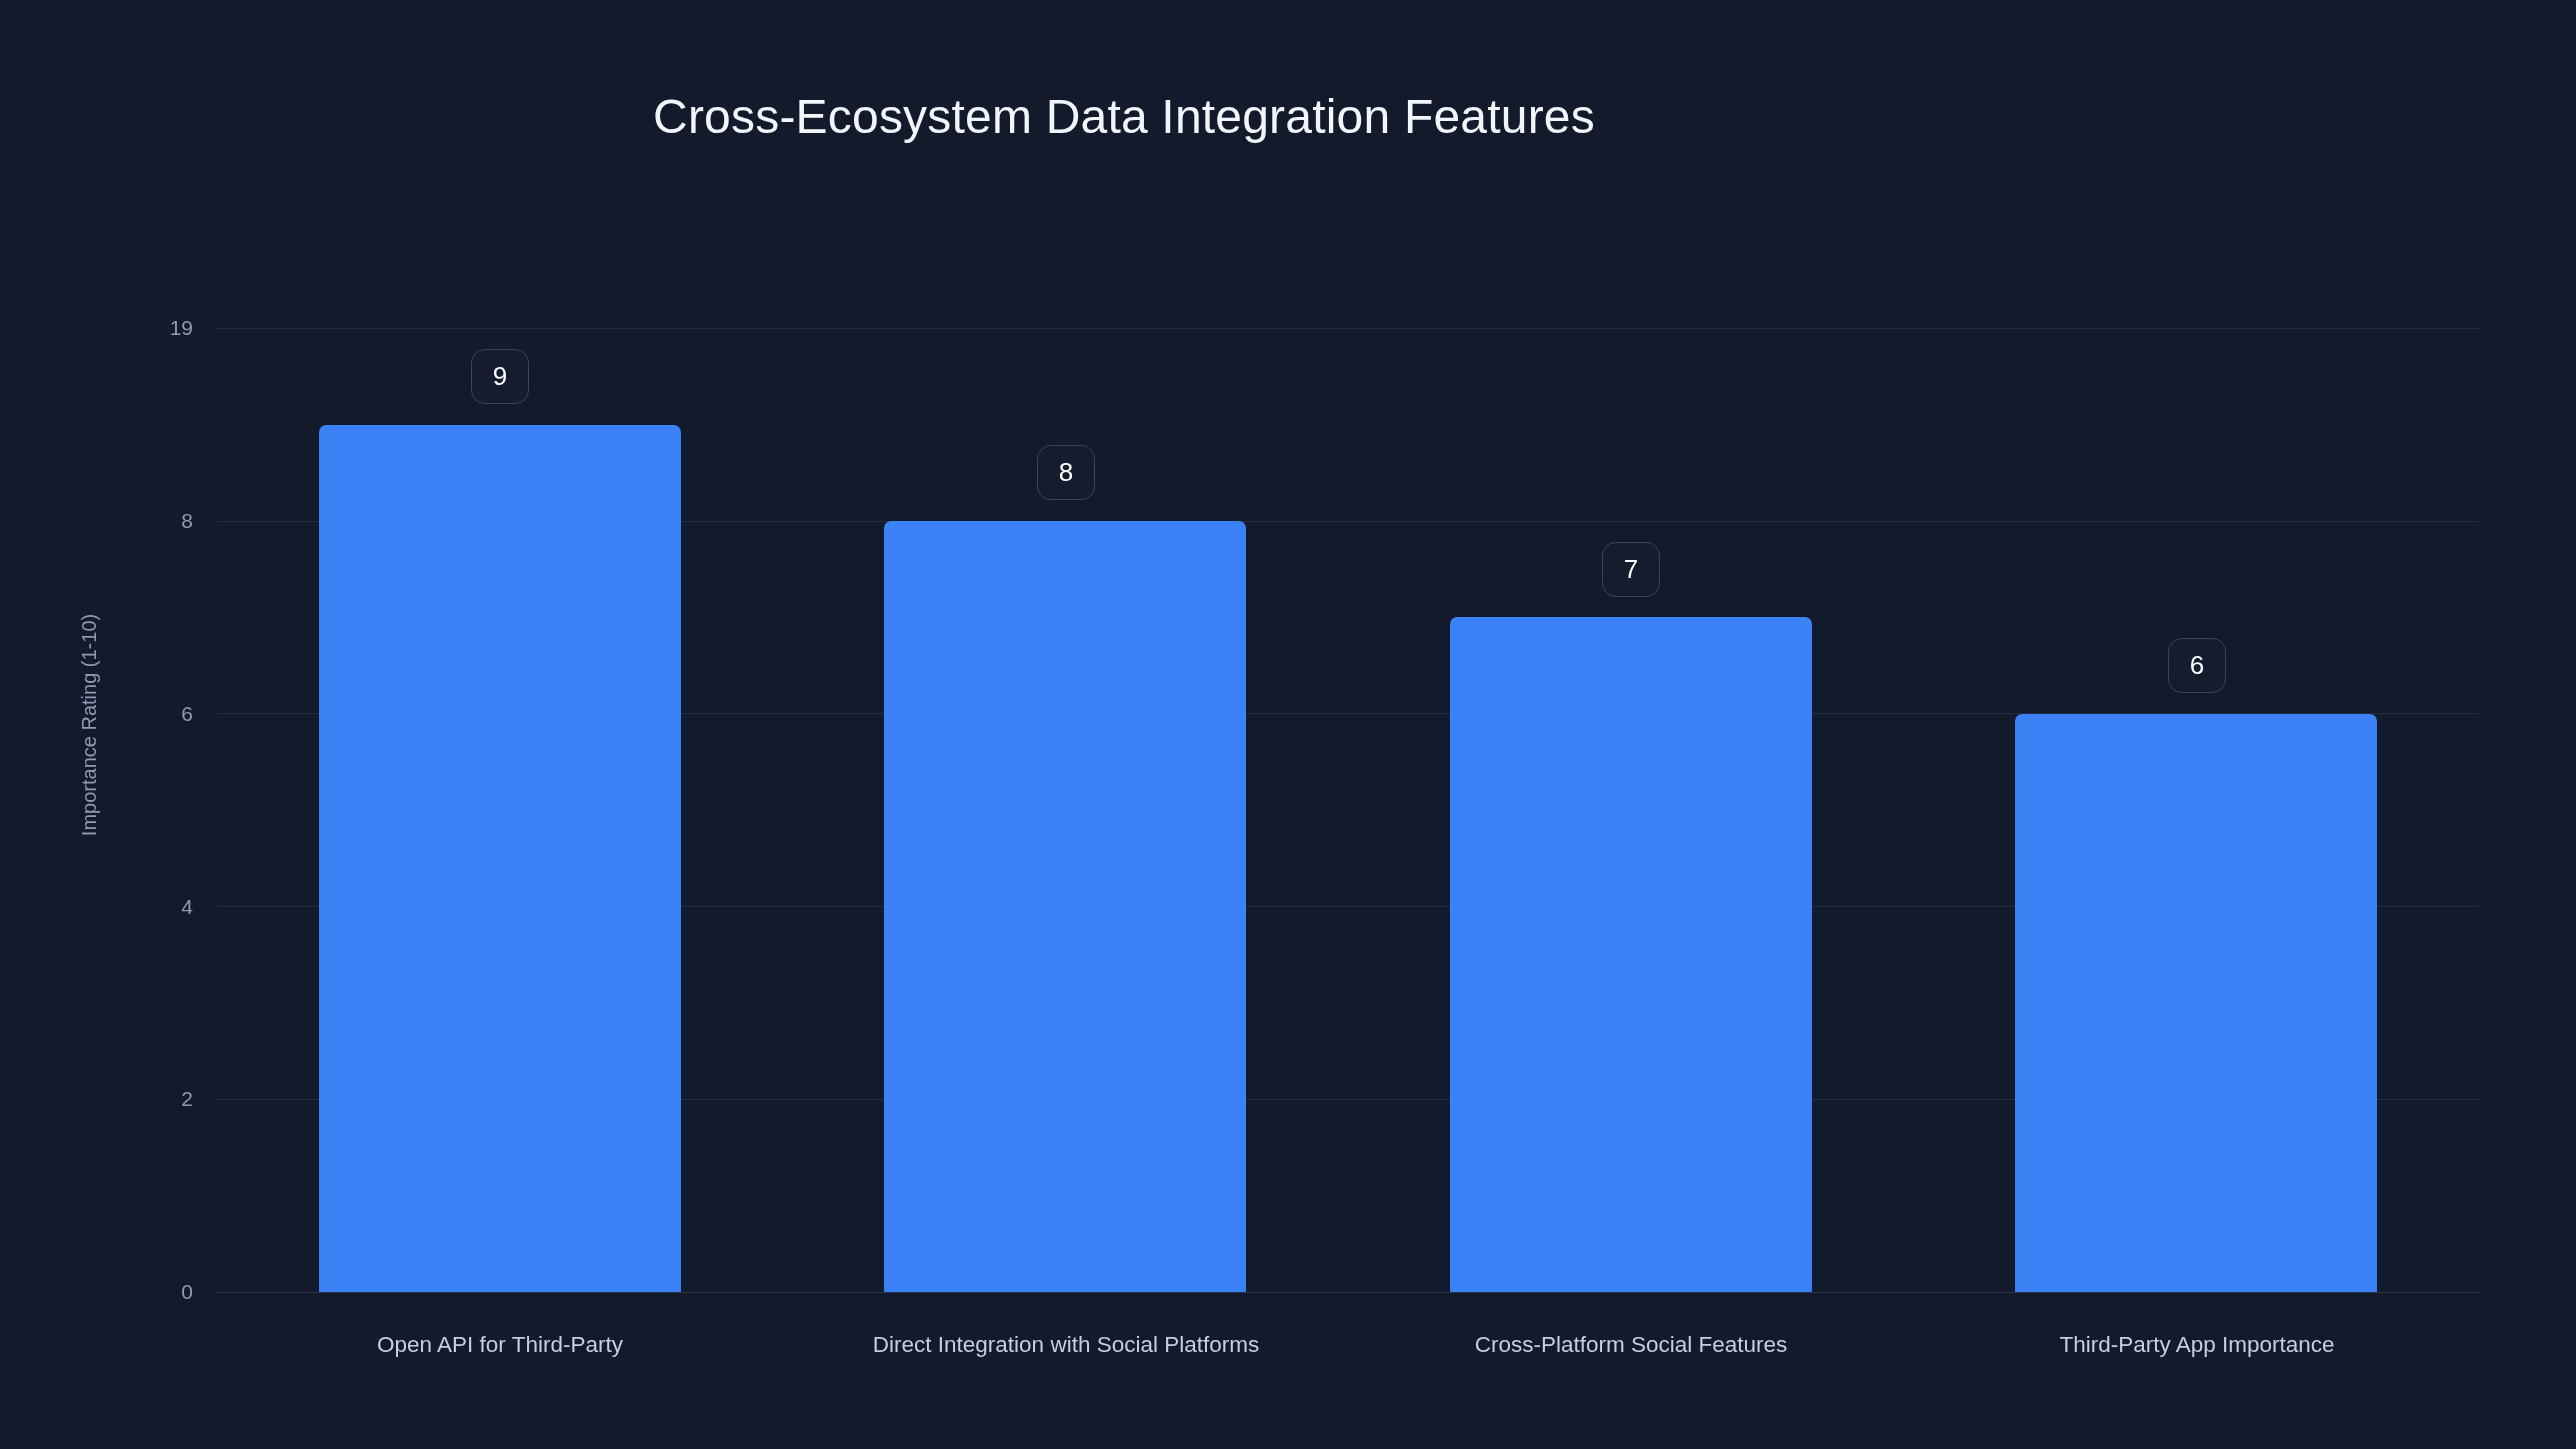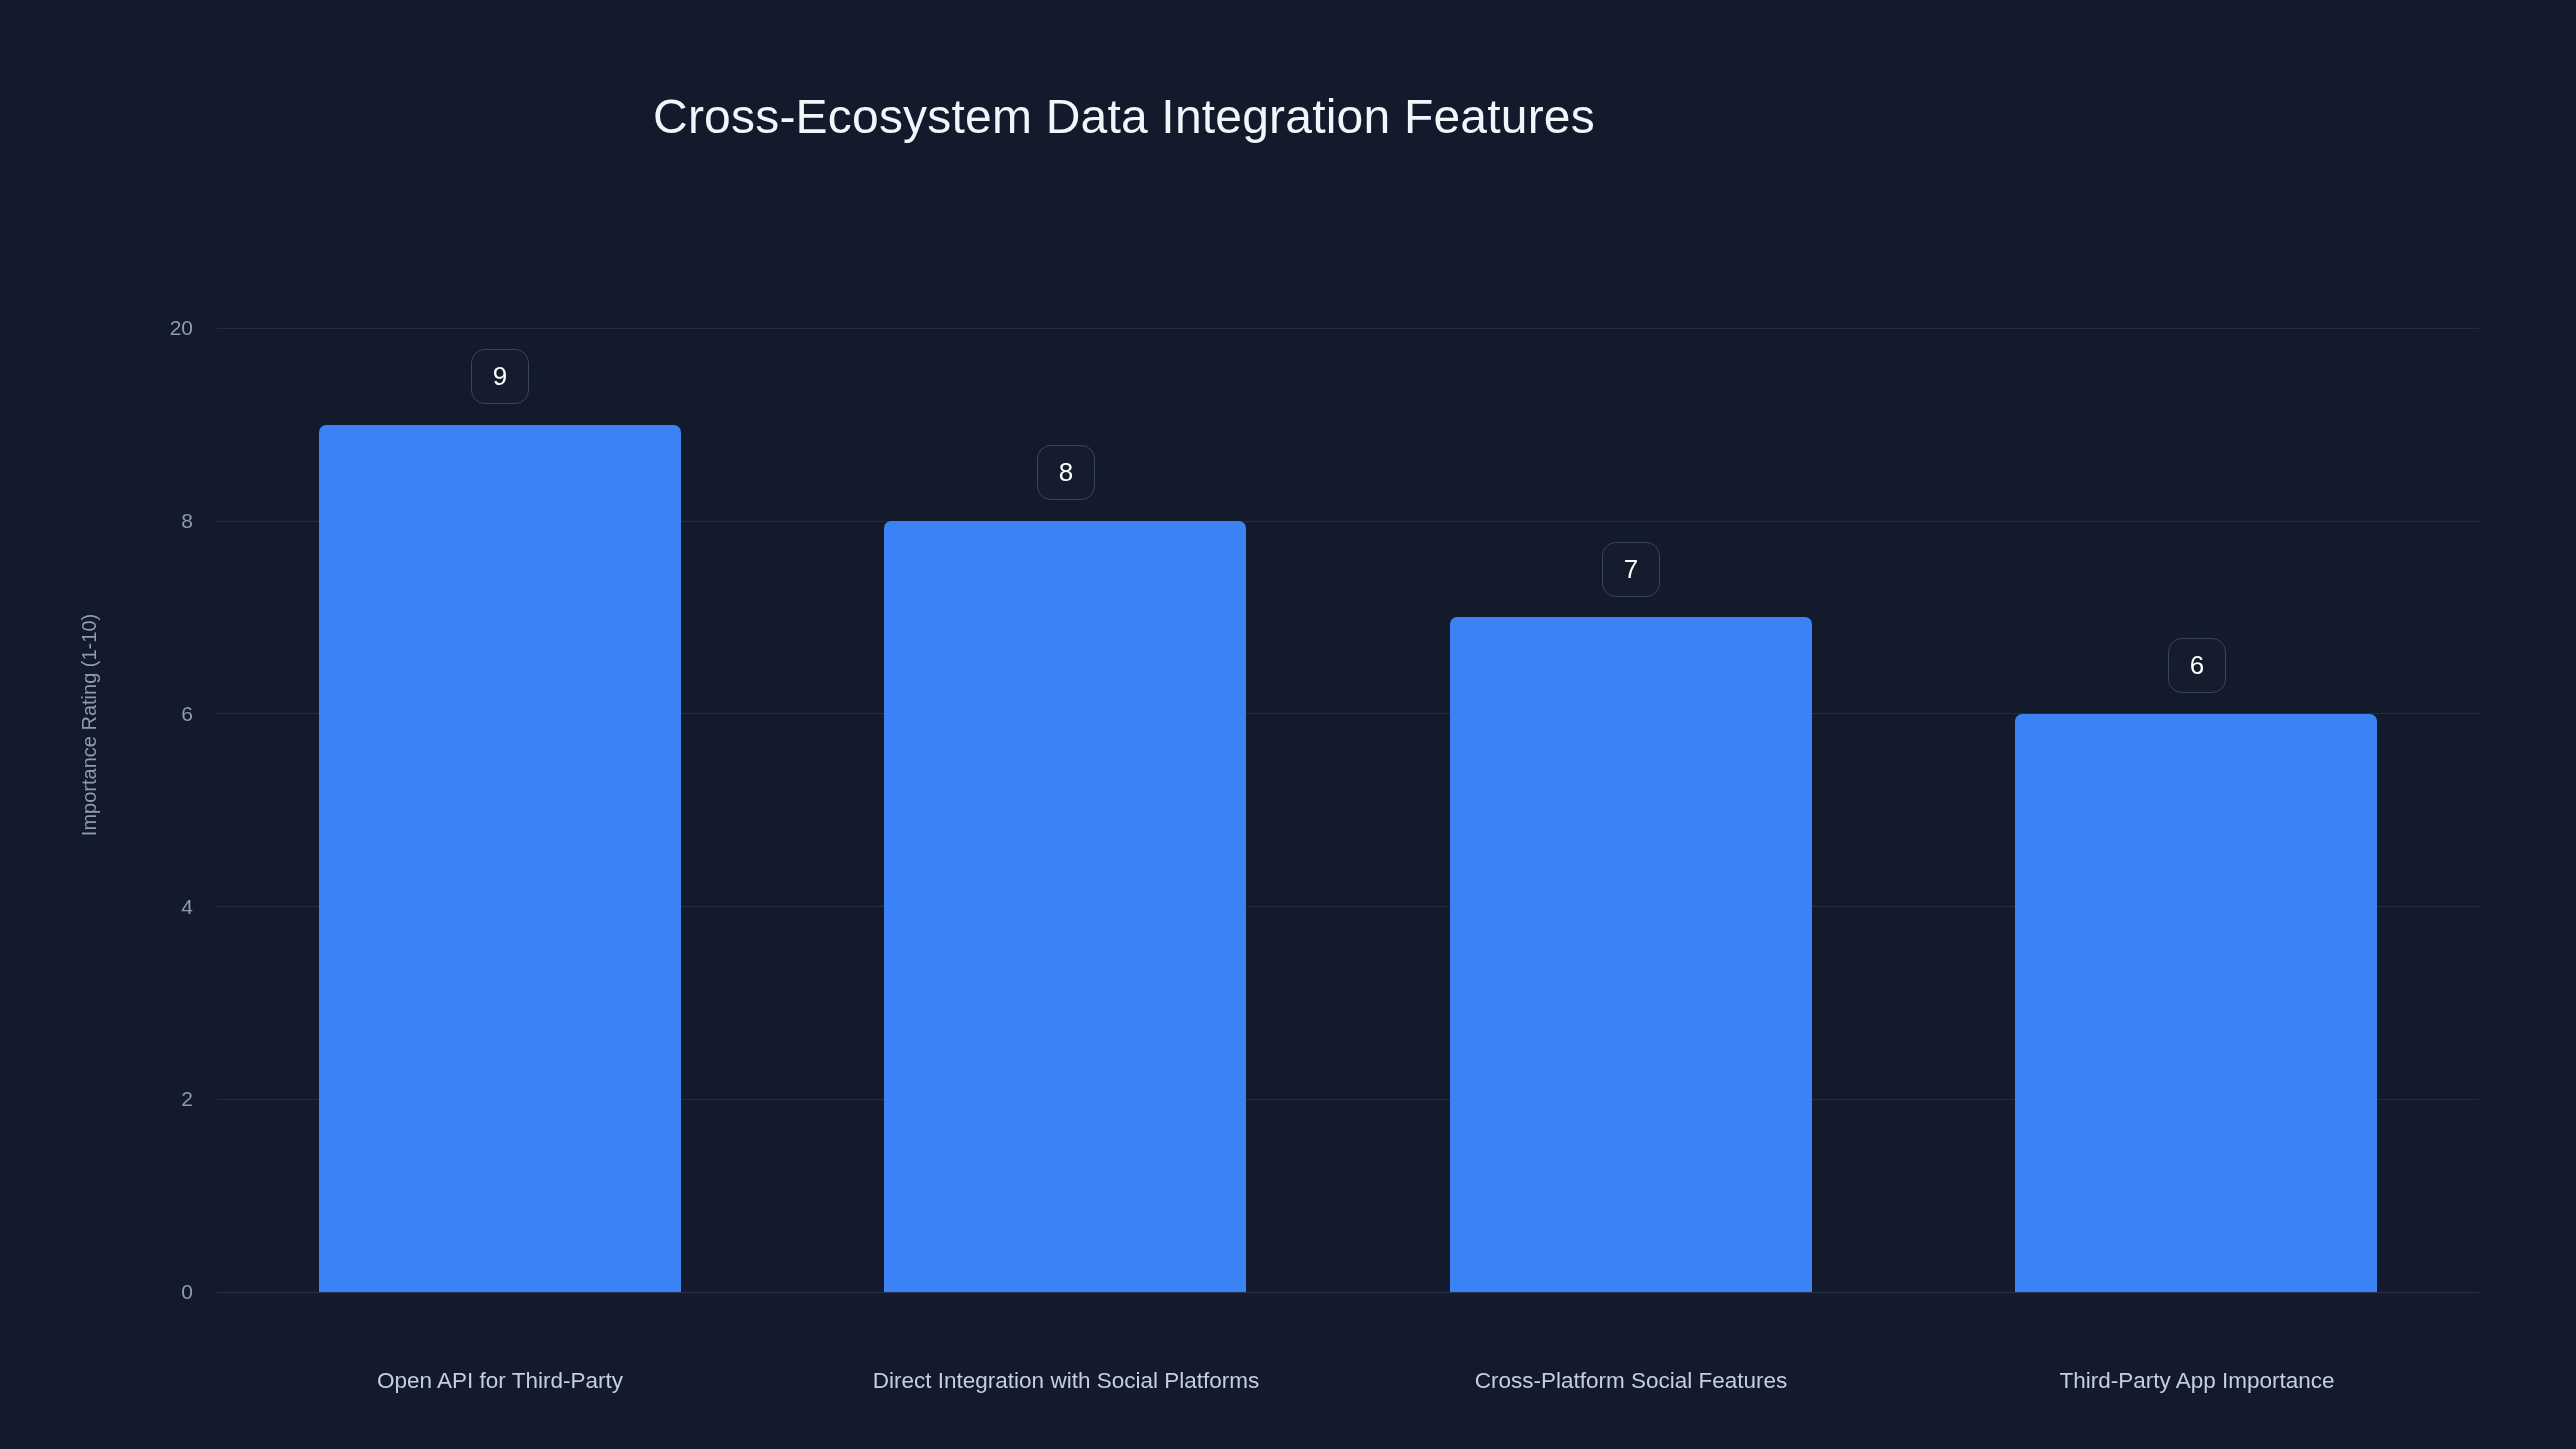--- a/index.html
+++ b/index.html
@@ -102,40 +102,39 @@
   }
 
   .xtick {
     position:absolute;
     top:1332px;
     transform:translateX(-50%);
     font-size:22.5px;
     color:#c5cfdf;
     white-space:nowrap;
     text-align:center;
-    margin-top:36px;
   }
 </style>
 </head>
 <body>
 
 <div id="chart-root">
 
   <div id="chart-title">Cross-Ecosystem Data Integration Features</div>
 
 
   <div id="yaxis-title">Importance Rating (1-10)</div>
 
   <div id="ytick-layer">
       <div class="ytick" style="top: 1292px;">0</div>
       <div class="ytick" style="top: 1099px;">2</div>
       <div class="ytick" style="top: 907px;">4</div>
       <div class="ytick" style="top: 714px;">6</div>
       <div class="ytick" style="top: 521px;">8</div>
-      <div class="ytick" style="top: 328px;">20</div>
+      <div class="ytick" style="top: 328px;">19</div>
     </div>
 
   <div id="plot-area">
     <div id="gridlines">
         <div class="gridline baseline" style="top: 964px;"></div>
         <div class="gridline" style="top: 771px;"></div>
         <div class="gridline" style="top: 578px;"></div>
         <div class="gridline" style="top: 385px;"></div>
         <div class="gridline" style="top: 193px;"></div>
         <div class="gridline" style="top: 0px;"></div>

